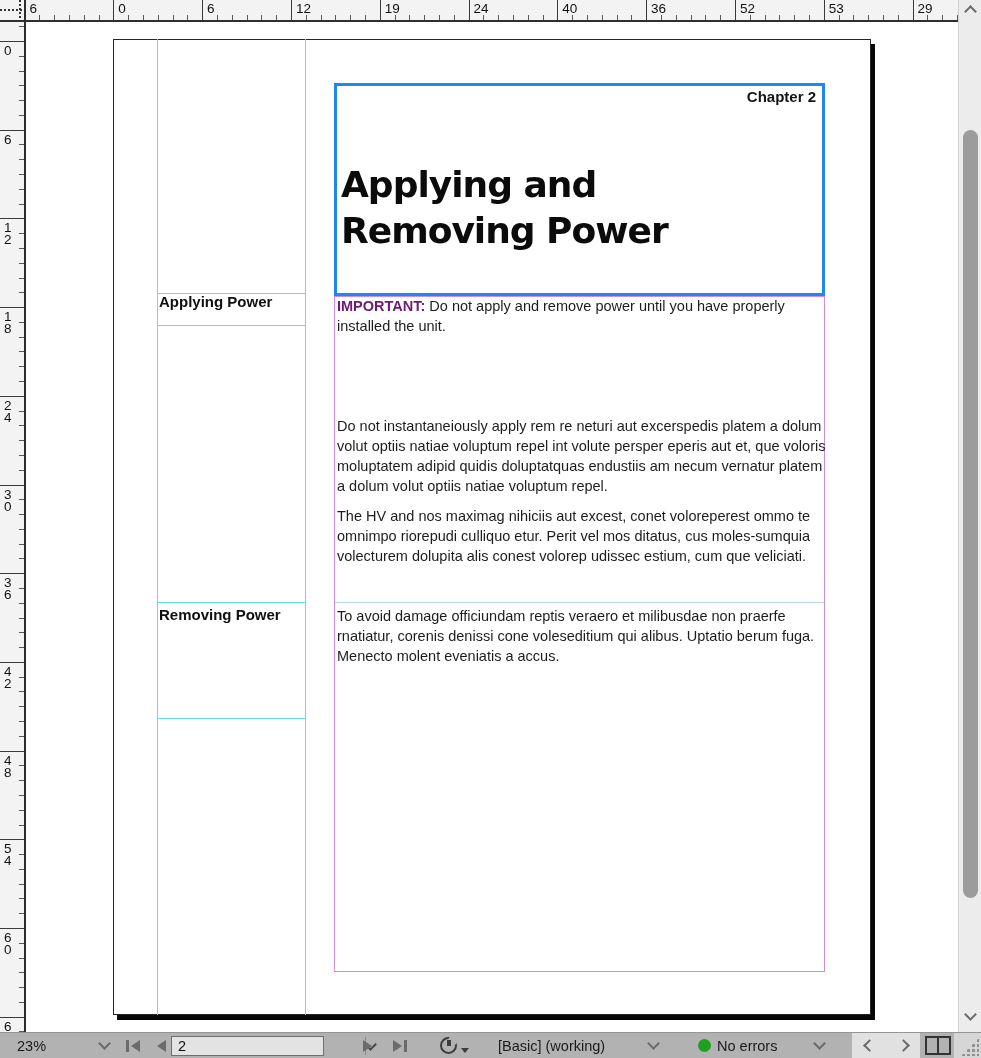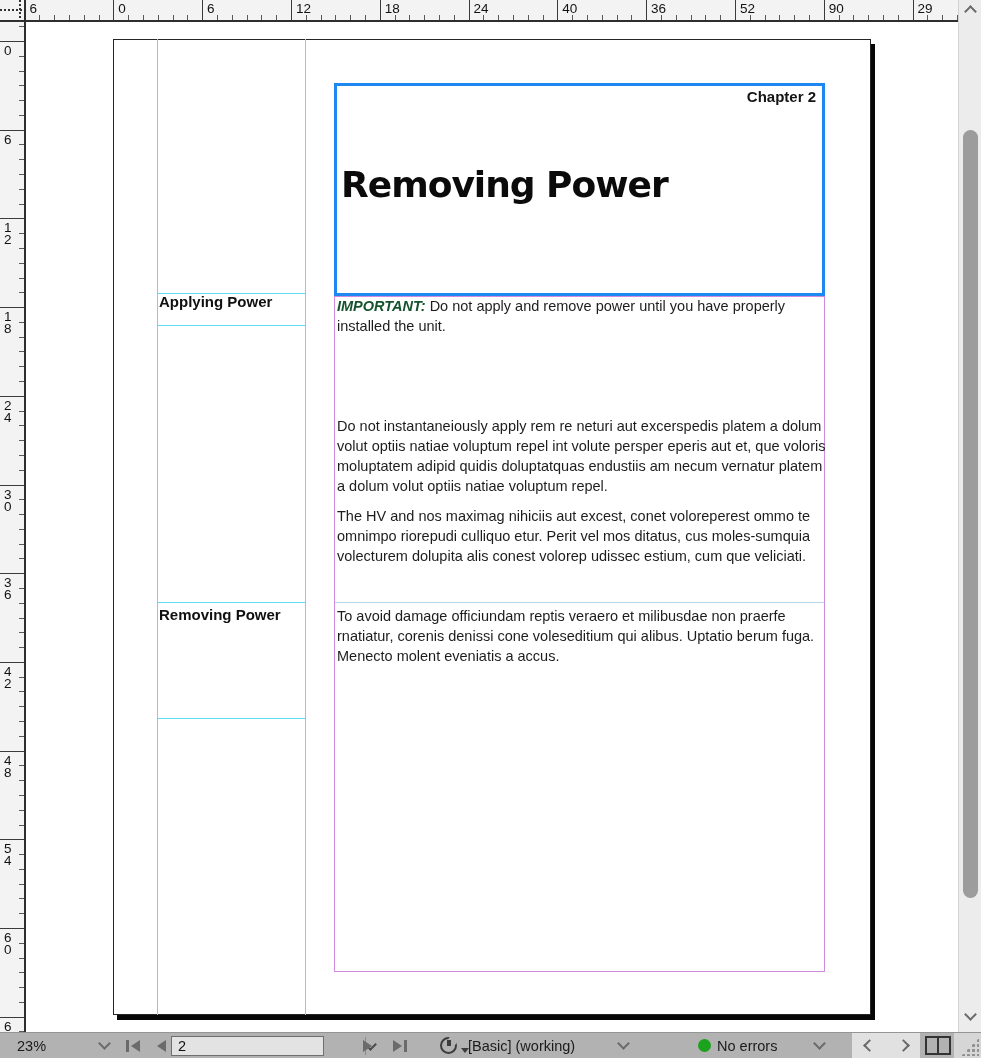--- a/index.html
+++ b/index.html
@@ -40,21 +40,21 @@
   .body-frame { position:absolute; left:308px; top:274px; width:491px; height:676px;
     border:1px solid var(--frame_pink); }
 
   .chapter-label { position:absolute; right:6px; top:2px; font-size:15px; font-weight:bold; color:#141414; }
   .doc-title { position:absolute; left:4px; top:76px; font-family:"DejaVu Sans", sans-serif;
     font-weight:bold; font-size:36px; line-height:46px; letter-spacing:-1px; color:#0b0b0b; }
 
   .side-label { position:absolute; left:133px; width:150px; font-size:15px; font-weight:bold; color:#101010; }
 
   .para { position:absolute; left:311px; width:495px; font-size:14.5px; line-height:20px; color:#1d1d1d; }
-  .para b { font-weight:bold; color:#14532d;font-style:italic; }
+  .para b { font-weight:bold; color:#701a75; }
 
   
   .vsb { position:absolute; left:958px; top:0; width:23px; height:1032px;
     background:#ececec; border-left:1px solid #d2d2d2; z-index:6; }
   .vsb-thumb { position:absolute; left:4px; top:130px; width:15px; height:768px;
     background:#9c9c9c; border-radius:8px; }
   .chev { width:9px; height:9px; border-right:2px solid #6a6a6a; border-bottom:2px solid #6a6a6a; }
   .chev-up   { transform:rotate(-135deg); }
   .chev-down { transform:rotate(45deg); }
   .chev-left { transform:rotate(135deg); }
@@ -107,20 +107,21 @@
     <div class="guide-h" style="left:131px;width:149px;top:303px;"></div>
     <div class="guide-h" style="left:131px;width:149px;top:580px;"></div>
     <div class="guide-h" style="left:131px;width:149px;top:696px;"></div>
     <div class="thread-line" style="left:308px;width:491px;top:580px;"></div>
 
     <div class="body-frame"></div>
 
     <div class="heading-frame">
       <div class="chapter-label">Chapter 2</div>
       <div class="doc-title">
+        <div>Applying and</div>
         <div>Removing Power</div>
       </div>
     </div>
 
     <div class="side-label" style="top:271px;">Applying Power</div>
     <div class="side-label" style="top:584px;">Removing Power</div>
 
     <div class="para" style="top:274px;"><b>IMPORTANT:</b><span> Do not apply and remove power until you have properly installed the unit.</span></div>
     <div class="para" style="top:394px;"><b></b><span>Do not  instantaneiously apply rem re neturi aut excerspedis platem a dolum volut optiis natiae voluptum repel int volute persper eperis aut et, que voloris moluptatem adipid quidis doluptatquas endustiis am necum vernatur platem a dolum volut optiis natiae voluptum repel.</span></div>
     <div class="para" style="top:484px;"><b></b><span>The HV and nos maximag nihiciis aut excest, conet voloreperest ommo te omnimpo riorepudi culliquo etur. Perit vel mos ditatus, cus moles-sumquia volecturem dolupita alis conest volorep udissec estium, cum que veliciati.</span></div>
@@ -151,21 +152,21 @@
       <div class="hmin" style="left: 261.3px;"></div>
       <div class="hmin" style="left: 276.1px;"></div>
       <div class="hmaj" style="left: 290.9px;"></div>
       <div class="hlab" style="left: 295.9px;">12</div>
       <div class="hmin" style="left: 305.7px;"></div>
       <div class="hmin" style="left: 320.5px;"></div>
       <div class="hmin" style="left: 335.3px;"></div>
       <div class="hmin" style="left: 350.1px;"></div>
       <div class="hmin" style="left: 364.9px;"></div>
       <div class="hmaj" style="left: 379.7px;"></div>
-      <div class="hlab" style="left: 384.7px;">18</div>
+      <div class="hlab" style="left: 384.7px;">19</div>
       <div class="hmin" style="left: 394.5px;"></div>
       <div class="hmin" style="left: 409.3px;"></div>
       <div class="hmin" style="left: 424.1px;"></div>
       <div class="hmin" style="left: 438.9px;"></div>
       <div class="hmin" style="left: 453.7px;"></div>
       <div class="hmaj" style="left: 468.5px;"></div>
       <div class="hlab" style="left: 473.5px;">24</div>
       <div class="hmin" style="left: 483.3px;"></div>
       <div class="hmin" style="left: 498.1px;"></div>
       <div class="hmin" style="left: 512.9px;"></div>
@@ -186,21 +187,21 @@
       <div class="hmin" style="left: 705.3px;"></div>
       <div class="hmin" style="left: 720.1px;"></div>
       <div class="hmaj" style="left: 734.9px;"></div>
       <div class="hlab" style="left: 739.9px;">52</div>
       <div class="hmin" style="left: 749.7px;"></div>
       <div class="hmin" style="left: 764.5px;"></div>
       <div class="hmin" style="left: 779.3px;"></div>
       <div class="hmin" style="left: 794.1px;"></div>
       <div class="hmin" style="left: 808.9px;"></div>
       <div class="hmaj" style="left: 823.7px;"></div>
-      <div class="hlab" style="left: 828.7px;">90</div>
+      <div class="hlab" style="left: 828.7px;">53</div>
       <div class="hmin" style="left: 838.5px;"></div>
       <div class="hmin" style="left: 853.3px;"></div>
       <div class="hmin" style="left: 868.1px;"></div>
       <div class="hmin" style="left: 882.9px;"></div>
       <div class="hmin" style="left: 897.7px;"></div>
       <div class="hmaj" style="left: 912.5px;"></div>
       <div class="hlab" style="left: 917.5px;">29</div>
       <div class="hmin" style="left: 927.3px;"></div>
       <div class="hmin" style="left: 942.1px;"></div>
       <div class="hmin" style="left: 956.9px;"></div>
@@ -336,21 +337,21 @@
     <div class="sb-item" style="left:393px;">
       <span class="tri tri-right"></span>
         <span class="nav-bar" style="margin-left:-4px;"></span>
     </div>
 
     <div class="sb-item" style="left:440px;">
       <span class="preflight-circle"></span>
       <span class="mini-caret"></span>
     </div>
 
-    <div class="sb-item" style="left:468px;">
+    <div class="sb-item" style="left:498px;">
       <span>[Basic] (working)</span>
       <span class="chev chev-down" style="margin-left:38px;margin-top:-4px;"></span>
     </div>
 
     <div class="sb-item" style="left:698px;">
       <span class="status-dot"></span>
       <span>No errors</span>
       <span class="chev chev-down" style="margin-left:32px;margin-top:-4px;"></span>
     </div>
 

